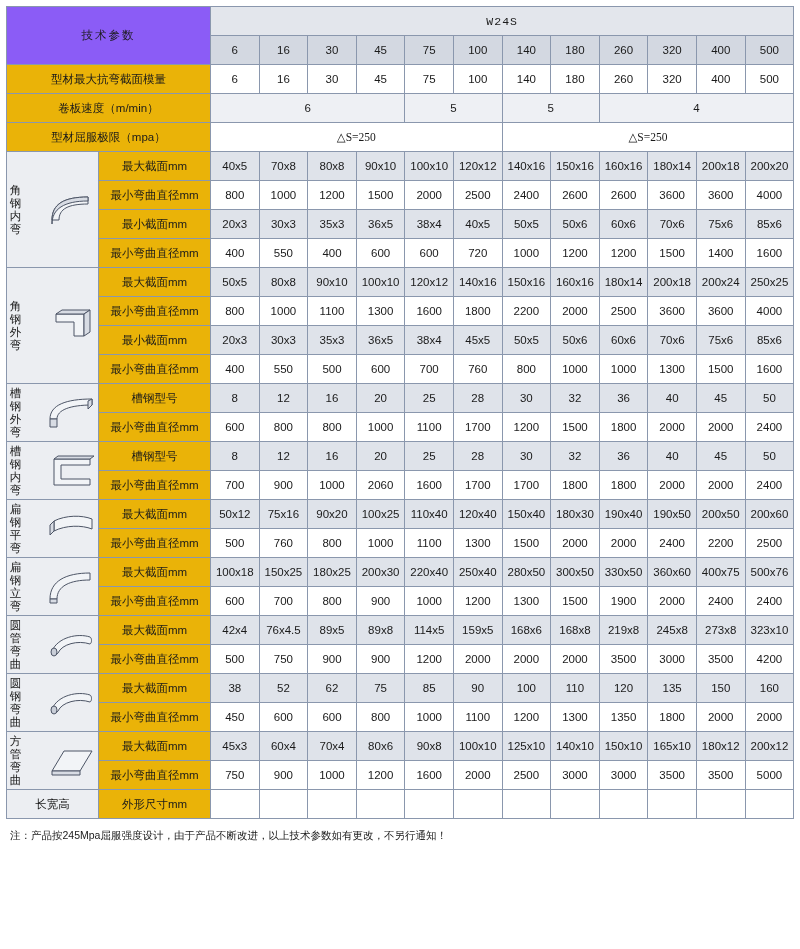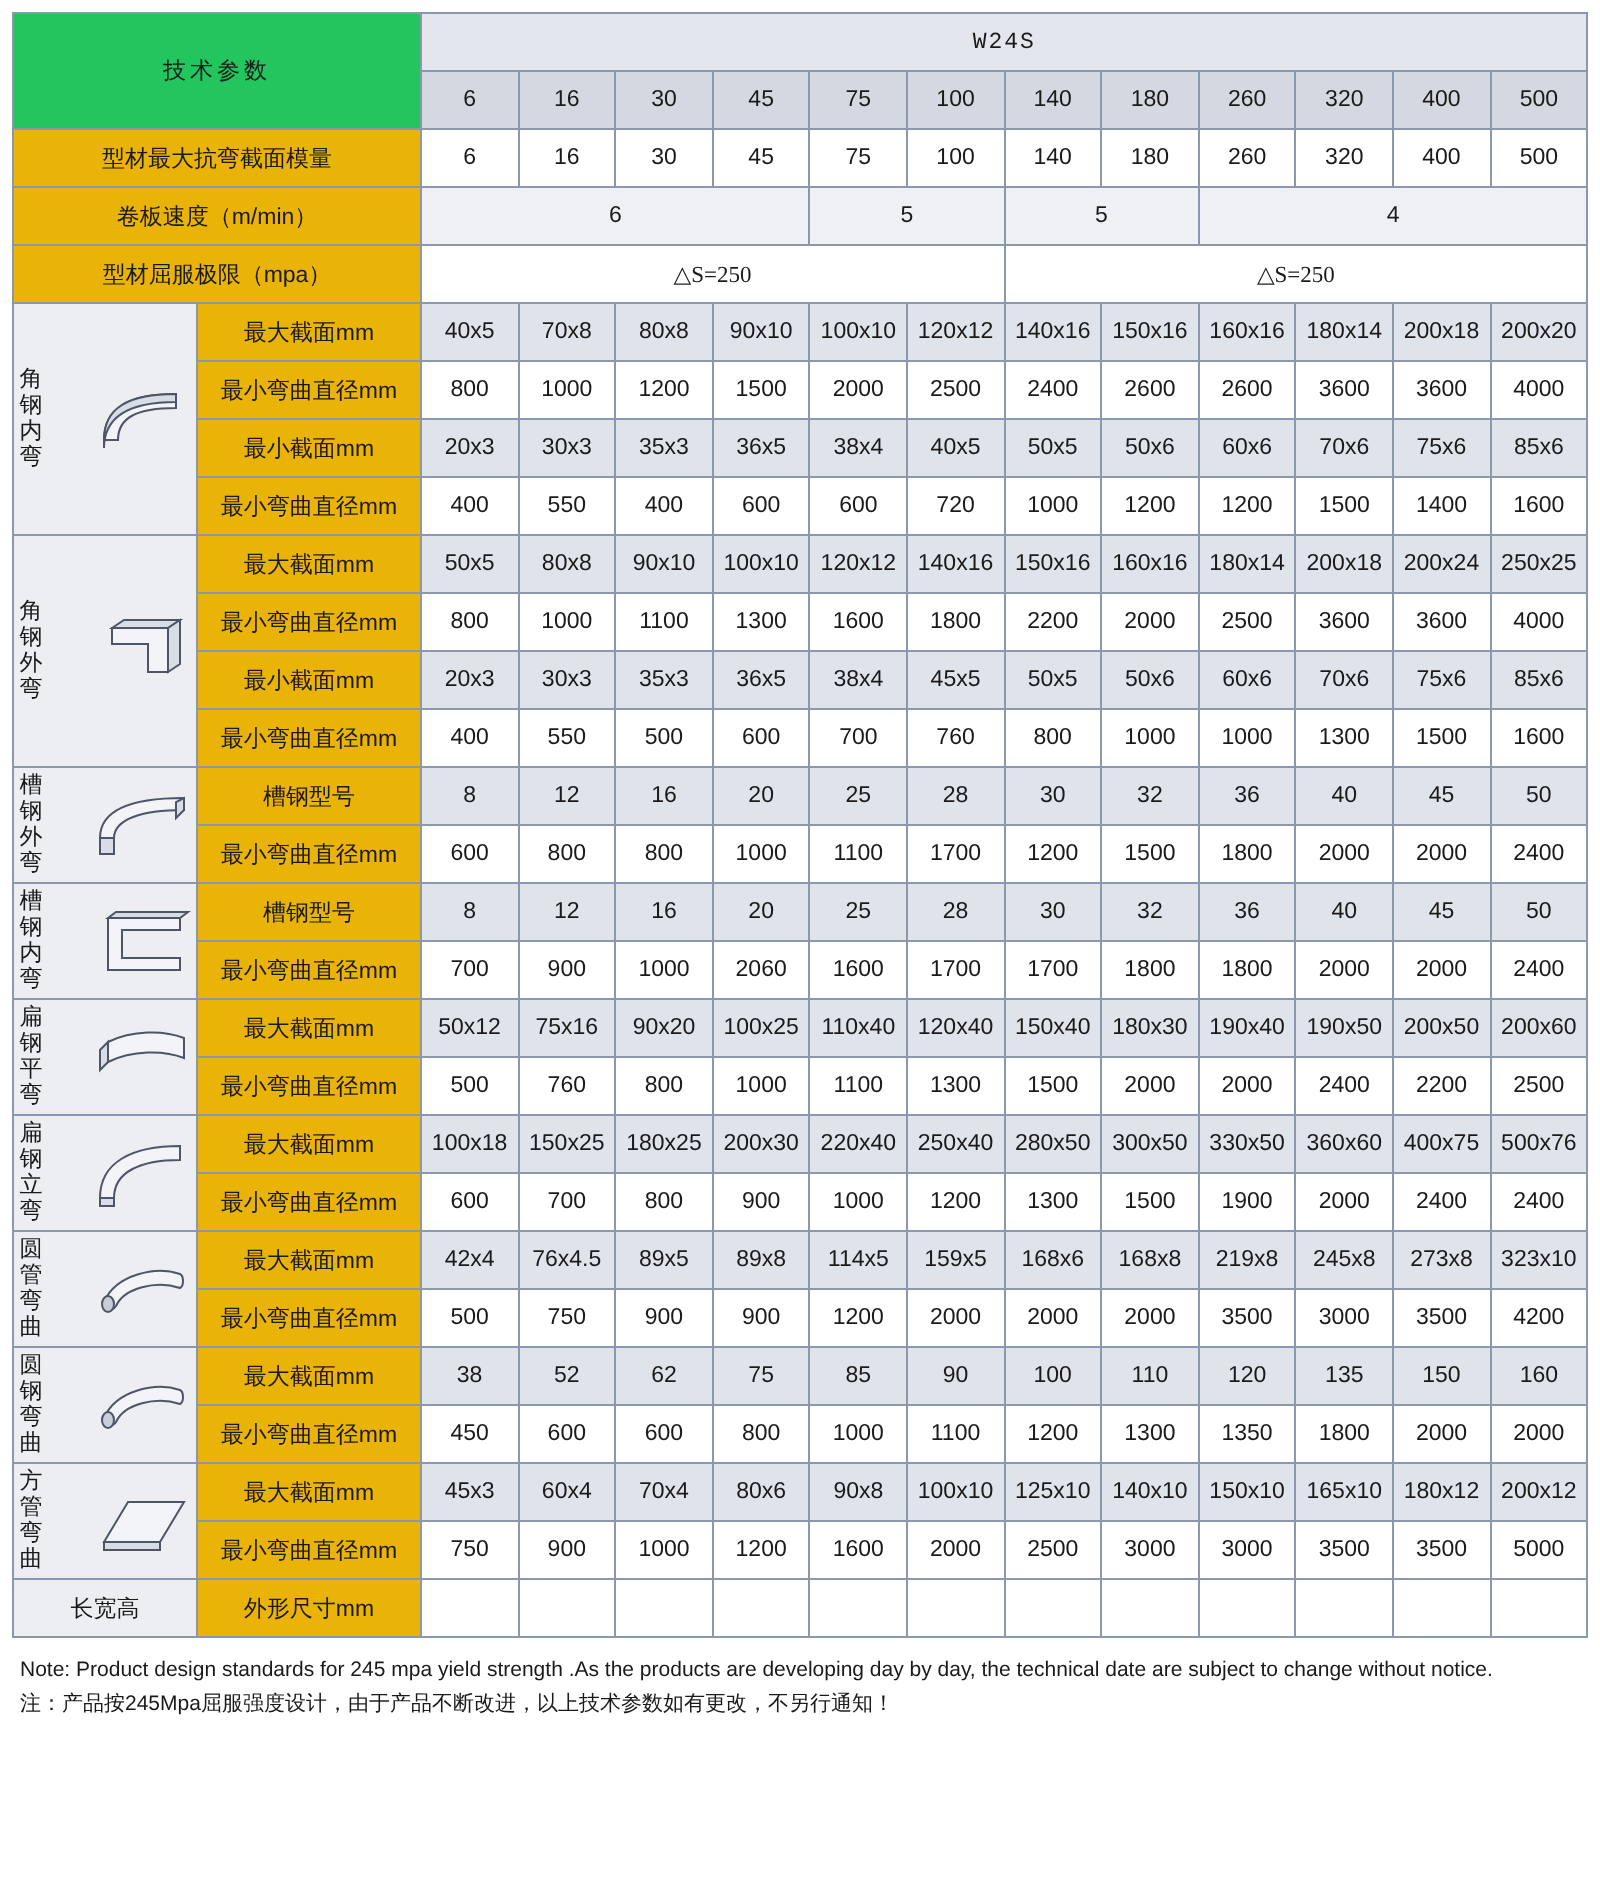--- a/index.html
+++ b/index.html
@@ -32,21 +32,21 @@
   
   col.c-icon{width:36px;}
   col.c-label{width:110px;}
   col.c-data{width:53.5px;}
   .hdr-mid{background:#d3d8e1;}
   .row-a{background:#eef0f4;}
   .row-b{background:#ffffff;}
   .cell-shade{background:#dfe3ea;}
   .left-label{background:#eab308;}
 
-  .title-cell{font-size:13px;letter-spacing:2px;background:#22c55e;}
+  .title-cell{font-size:13px;letter-spacing:2px;background:#8b5cf6;}
   .model-cell{font-size:13px;background:#e3e6ec;letter-spacing:1px;font-family:Liberation Mono, monospace;}
   .param-label{font-size:11.5px;}
   .rowlabel{font-size:11.5px;}
   .grp-cell{background:#eceef2;}
   .grp-inner{display:flex;align-items:center;justify-content:center;gap:20px;height:100%;}
   .grp-text{width:30px;text-align:center;font-size:11.5px;line-height:13px;white-space:normal;}
   .grp-ico{width:54px;height:40px;display:block;}
   .notes{
     margin:8px 2px 0 4px;
     font-size:10.5px;
@@ -567,16 +567,15 @@
           <td class="row-b"></td>
           <td class="row-b"></td>
           <td class="row-b"></td>
           <td class="row-b"></td>
           <td class="row-b"></td>
         </tr>
       </tbody>
   </table>
 
   <div class="notes">
-    <div>Note: Product design standards for 245 mpa yield strength .As the products are developing day by day, the technical date are subject to change without notice.</div>
     <div>注：产品按245Mpa屈服强度设计，由于产品不断改进，以上技术参数如有更改，不另行通知！</div>
   </div>
 </div>
 
 </body></html>

